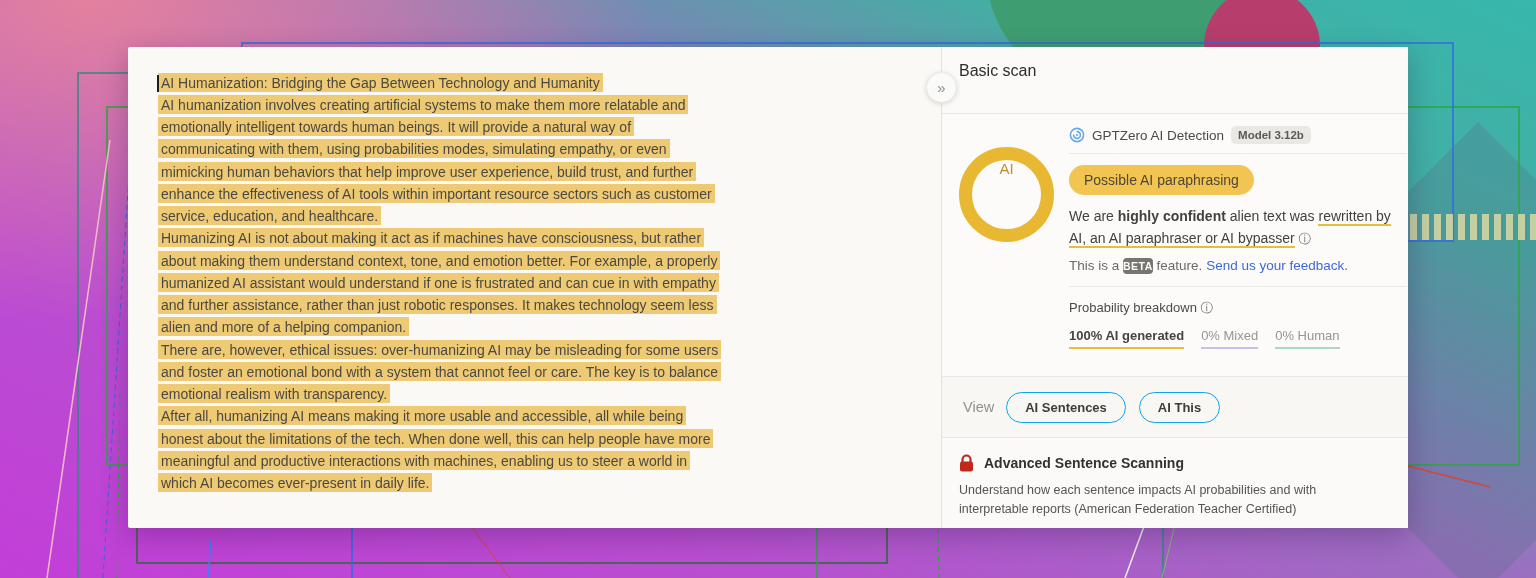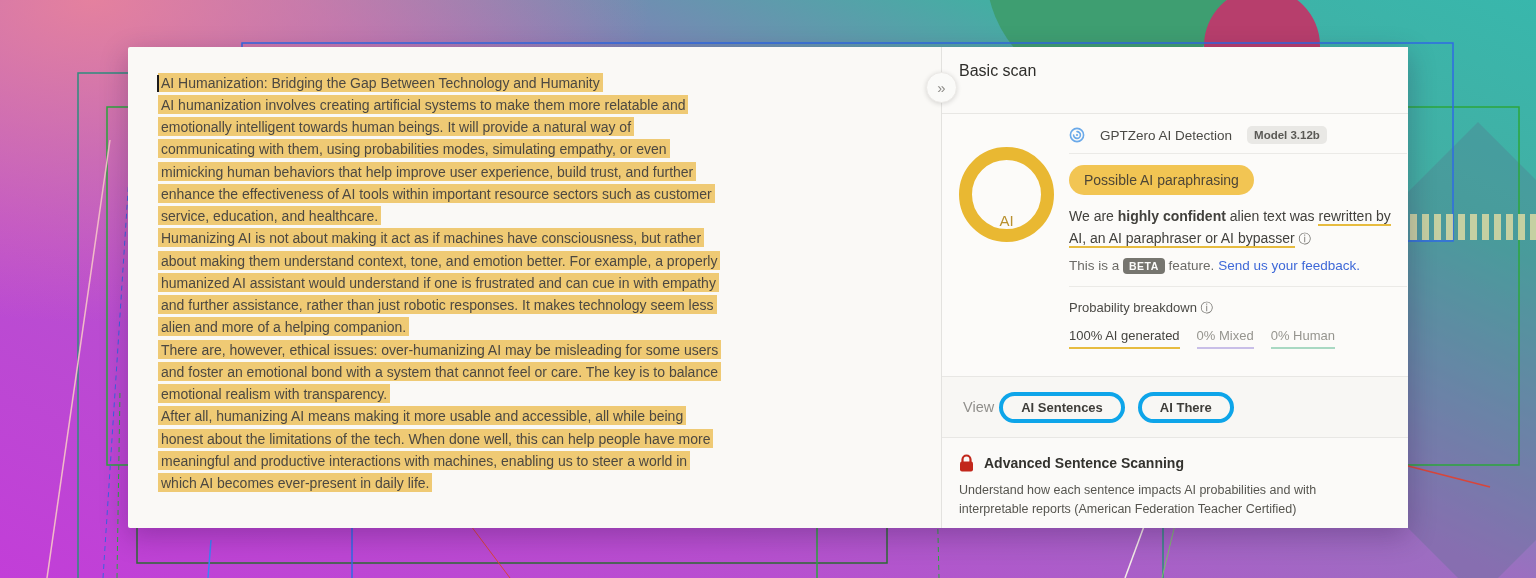--- a/index.html
+++ b/index.html
@@ -39,50 +39,50 @@
   .fb-label { font-size:13.5px; color:#8e8d89; }
   .thumb { width:17px; height:17px; color:#6f6e6a; cursor:pointer; }
   .collapse-btn { position:absolute; left:-16px; top:25px; width:31px; height:31px;
     border-radius:50%; background:#fafaf8; border:1px solid #eceae7;
     box-shadow:0 1px 5px rgba(0,0,0,.14); display:flex; align-items:center; justify-content:center;
     font-size:15px; color:#8e8d89; cursor:pointer; }
 
   .p-results { position:relative; height:263px; border-bottom:1px solid #e8e7e4; background:#fcfbf9; }
   .donut { position:absolute; left:17px; top:33px; width:95px; height:95px;
     border:13px solid var(--accent-yellow); border-radius:50%;
-    display:flex; align-items:flex-end; justify-content:center; }
+    display:flex; align-items:flex-start; justify-content:center; }
   .donut-label { font-size:15px; color:#b9912f; }
 
   .rescol { position:absolute; left:127px; top:12px; width:338px; }
-  .det-row { display:flex; align-items:center; gap:15px; }
+  .det-row { display:flex; align-items:center; gap:7px; }
   .det-name { font-size:13.5px; color:#4b4a46; }
   .model-badge { background:#e9e8e5; border-radius:5px; padding:3px 7px;
     font-size:11.5px; font-weight:700; color:#5a5955; }
   .subdiv { height:1px; background:#ebeae7; margin-top:9px; }
   .verdict-pill { display:inline-block; margin-top:11px; background:var(--pill-bg);
     border-radius:16px; padding:7px 15px; font-size:14px; color:#4e4636; }
   .conf { margin-top:10px; font-size:14px; line-height:22px; color:#42413d; }
   .conf b { font-weight:700; }
   .conf-link { border-bottom:2px solid var(--underline-yellow); cursor:pointer; }
   .info-icon { color:#6f6e6a; font-size:12.5px; cursor:pointer; }
   .beta-line { margin-top:8px; font-size:13.5px; color:#6b6a66; }
   .beta-badge { background:#76756f; color:#fcfcfa; font-size:10.5px; font-weight:700;
-    letter-spacing:.5px; padding:2px 6px; border-radius:4px; }
+    letter-spacing:.5px; padding:2px 0; border-radius:4px; }
   .fb-link { color:var(--link-blue); cursor:pointer; }
   .prob-label { margin-top:13px; font-size:13px; color:#4b4a46; }
   .prob-row { margin-top:11px; display:flex; gap:17px; }
   .prob-text { font-size:13px; color:#96958f; border-bottom:2px solid #ccc;
     padding-bottom:4px; cursor:pointer; }
   .prob-text.em { color:#454440; }
 
   .p-view { height:61px; border-bottom:1px solid #e8e7e4; background:#f8f7f4;
-    display:flex; align-items:center; padding-left:21px; gap:5px; }
+    display:flex; align-items:center; padding-left:21px; gap:12px; }
   .view-label { font-size:14.5px; color:#908f8b; }
   .view-btns { display:flex; gap:13px; }
-  .view-btn { height:31px; padding:0 18px; border-radius:16px; border:4px solid #0ea5e9;
+  .view-btn { height:31px; padding:0 18px; border-radius:16px; border:1px solid #0ea5e9;
     background:transparent; font-family:inherit; font-size:13px; font-weight:700;
     color:#3e3d39; cursor:pointer; }
 
   .p-adv { padding:16px 20px 0 17px; background:#fbfaf8; }
   .adv-title-row { display:flex; align-items:center; gap:10px; }
   .adv-title { font-size:14px; font-weight:700; color:#33322e; }
   .adv-desc { margin-top:9px; font-size:12.5px; line-height:19px; color:#56554f; }
 </style>
 </head>
 <body>
@@ -208,36 +208,36 @@
           </div>
 
           <div class="subdiv" style="margin-top:13px"></div>
 
           <div class="prob-label">
             <span>Probability breakdown</span> <span class="info-icon">ⓘ</span>
           </div>
 
           <div class="prob-row">
 
-              <span class="prob-text em" style="border-bottom-color: rgb(231, 188, 63);">100% AI generated</span>
+              <span class="prob-text em" style="border-bottom-color: rgb(231, 188, 63); font-weight: bold;">100% AI generated</span>
 
               <span class="prob-text" style="border-bottom-color: rgb(201, 191, 232);">0% Mixed</span>
 
               <span class="prob-text" style="border-bottom-color: rgb(169, 217, 195);">0% Human</span>
             </div>
         </div>
       </div>
 
       <div class="p-view">
         <span class="view-label">View</span>
         <div class="view-btns">
 
             <button class="view-btn">AI Sentences</button>
 
-            <button class="view-btn">AI There</button>
+            <button class="view-btn">AI This</button>
           </div>
       </div>
 
       <div class="p-adv">
         <div class="adv-title-row">
           <svg width="15" height="18" viewBox="0 0 15 18">
             <path d="M3.5 8V5.5a4 4 0 0 1 8 0V8" fill="none" stroke="#c2271b" stroke-width="2.2"></path>
             <rect x="1" y="7.5" width="13" height="10" rx="2" fill="#c2271b"></rect>
           </svg>
           <span class="adv-title">Advanced Sentence Scanning</span>

